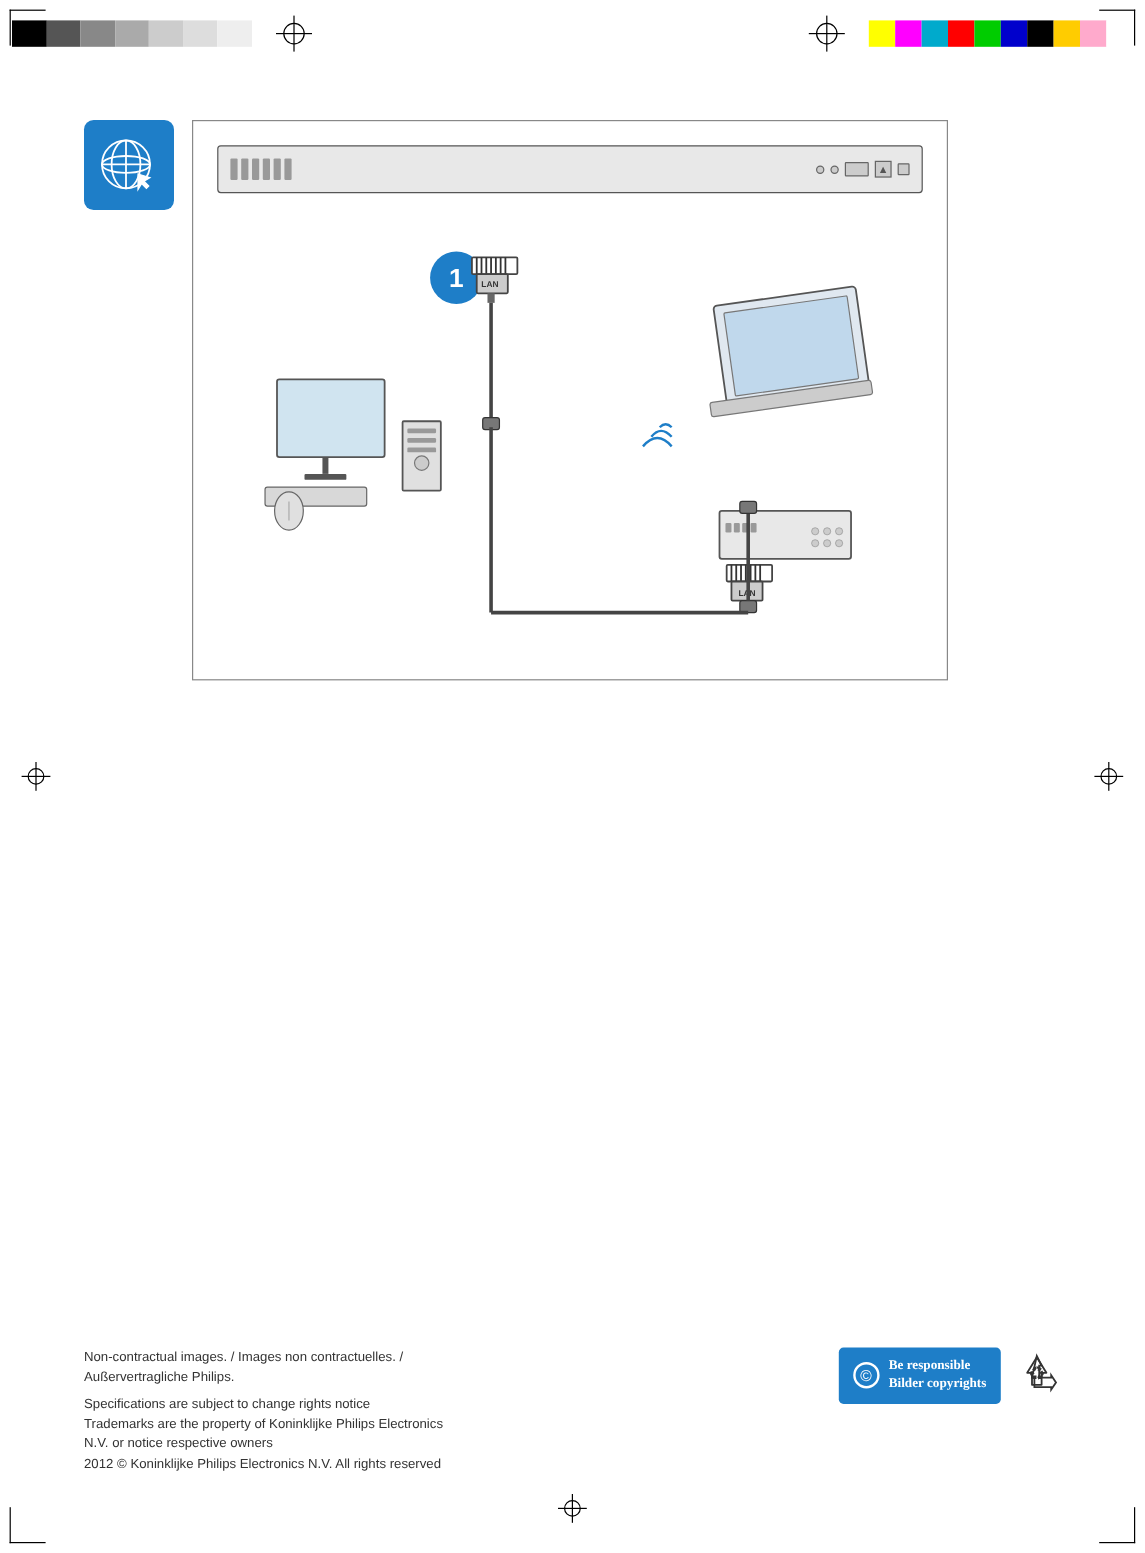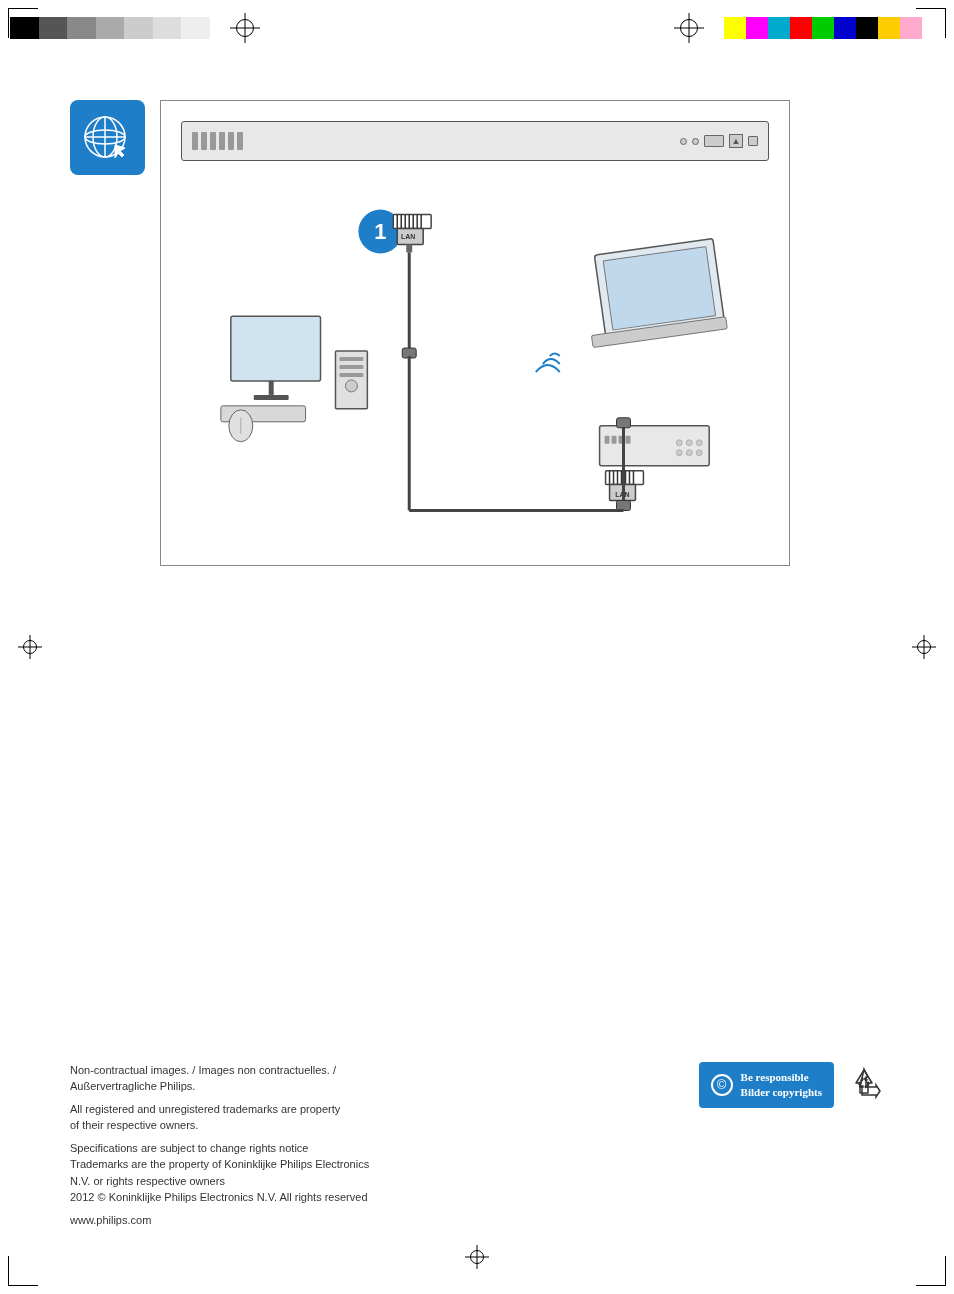--- a/index.html
+++ b/index.html
@@ -448,31 +448,24 @@
 
 <div class="footer-section">
 
 
   <div class="footer-text">
     <p>
       <span>Non-contractual images. / Images non contractuelles. /</span><br>
       <span>Außervertragliche Philips.</span>
     </p>
     <p>
-      <span>All registered and unregistered trademarks are property</span><br>
-      <span>of their respective owners.</span>
-    </p>
-    <p>
       <span>Specifications are subject to change rights notice</span><br>
       <span>Trademarks are the property of Koninklijke Philips Electronics</span><br>
-      <span>N.V. or rights respective owners</span><br>
+      <span>N.V. or notice respective owners</span><br>
       <span>2012 © Koninklijke Philips Electronics N.V.  All rights reserved</span>
-    </p>
-    <p>
-      <span>www.philips.com</span>
     </p>
   </div>
 
   <div class="responsible-section">
     <div class="responsible-badge">
       <div class="copyright-circle">©</div>
       <div class="responsible-text">
         <div>Be responsible</div>
         <div>Bilder copyrights</div>
       </div>

